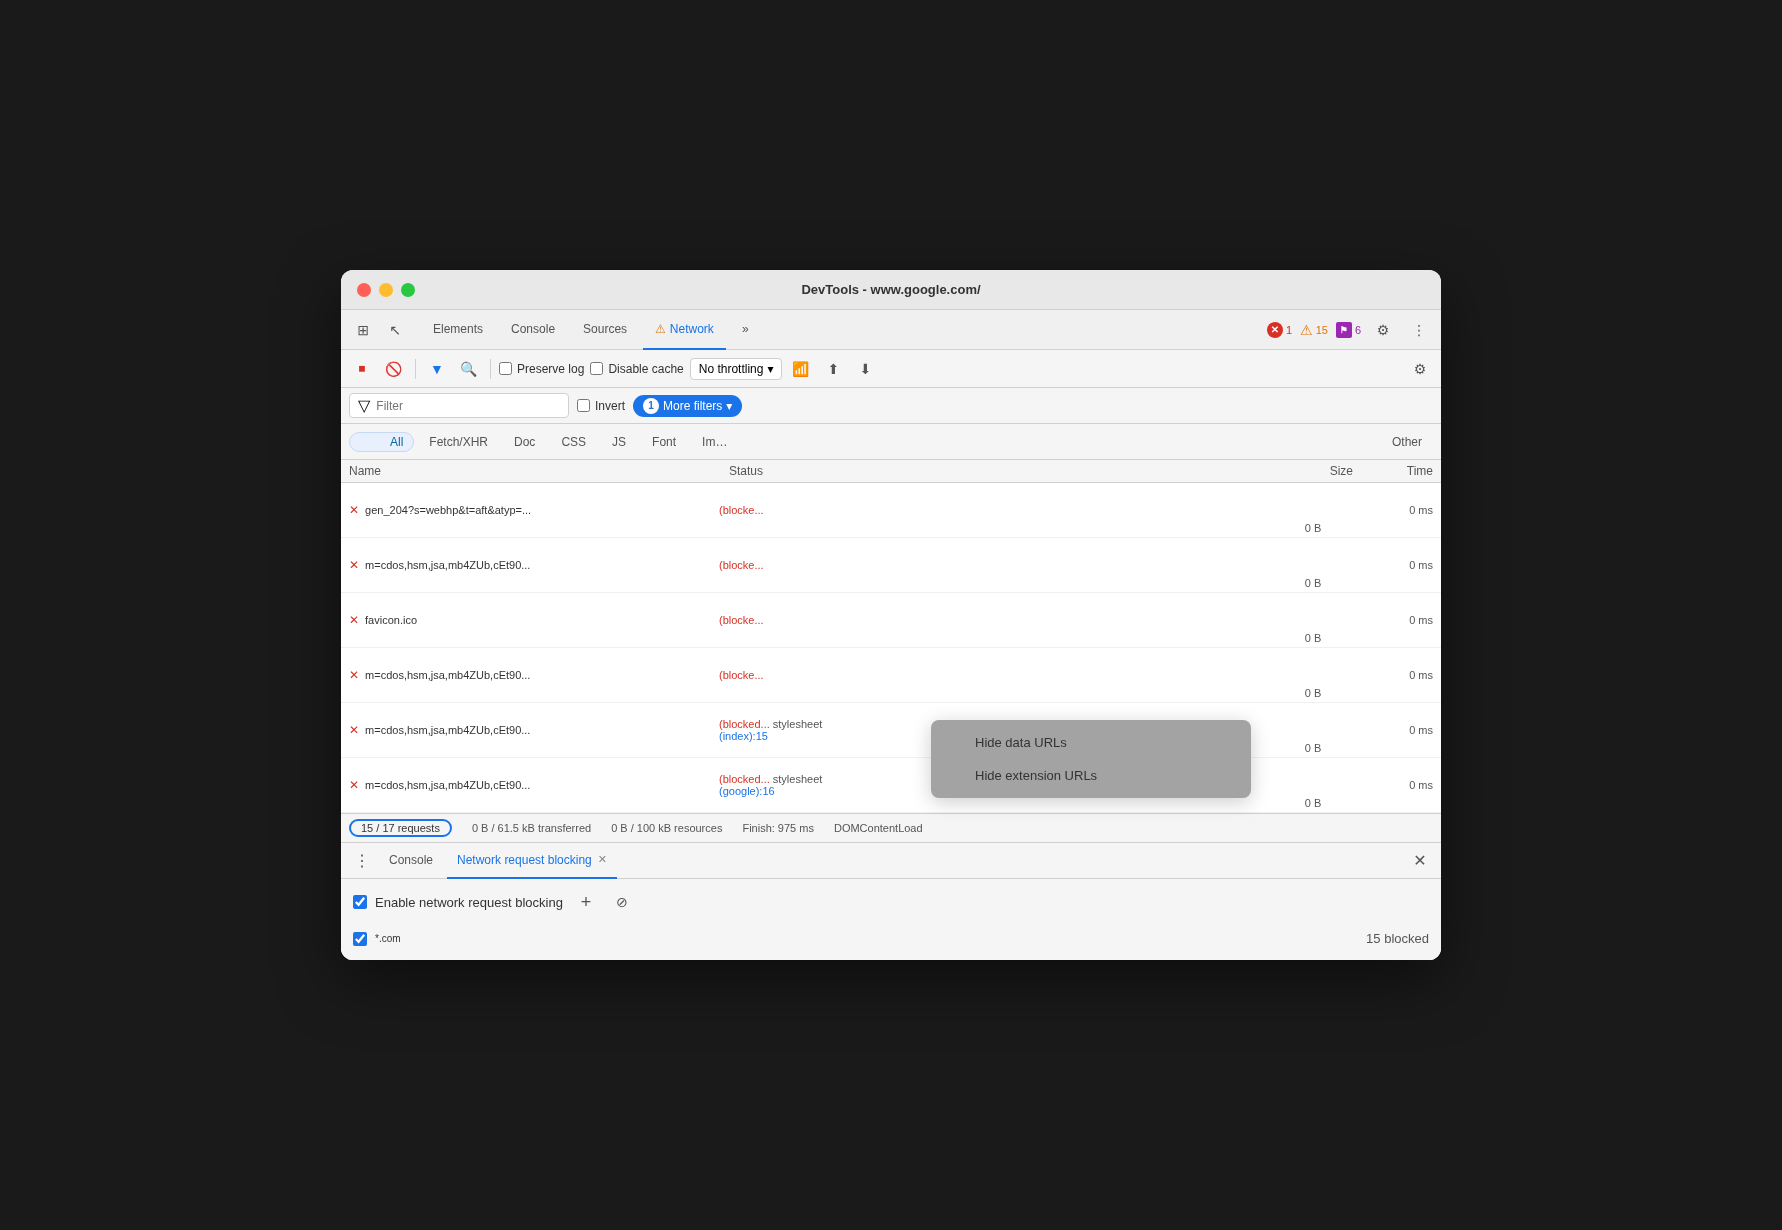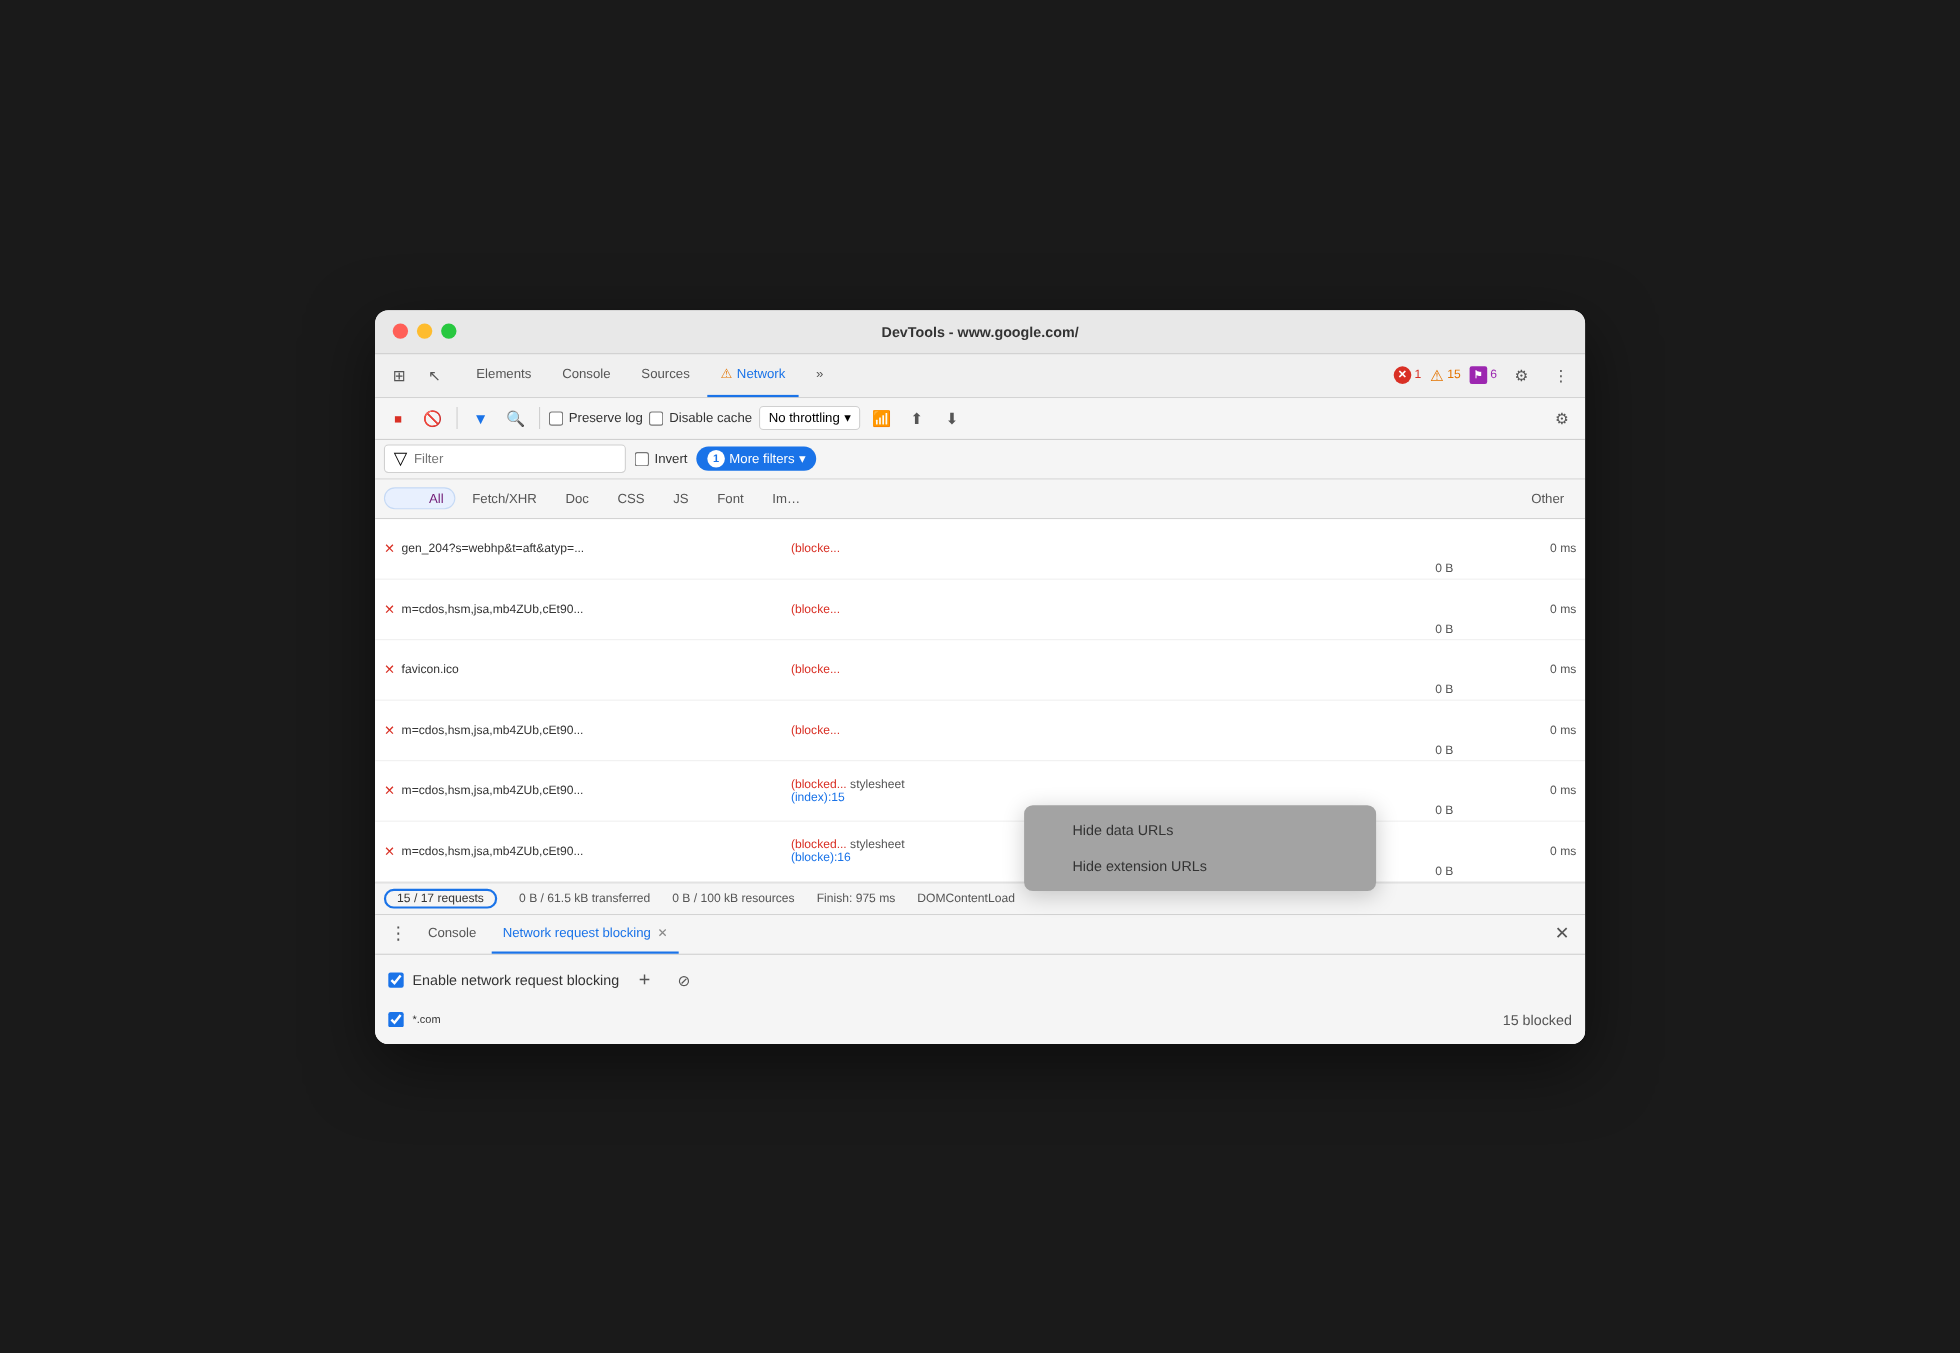--- a/index.html
+++ b/index.html
@@ -255,21 +255,21 @@
       padding: 2px 10px;
       border-radius: 12px;
       font-size: 12px;
       cursor: pointer;
       border: 1px solid transparent;
       color: #555;
       background: transparent;
     }
     .type-pill.active {
       background: #e8f0fe;
-      color: #701a75;
+      color: #0369a1;
       border-color: #c5d9f5;
       padding-left: 40px;
     }
     .table-header {
       background: #f5f5f5;
       border-bottom: 1px solid #d0d0d0;
       display: flex;
       align-items: center;
       padding: 4px 8px;
       font-size: 12px;
@@ -593,20 +593,27 @@
       <span class="type-pill">Doc</span>
       <span class="type-pill">CSS</span>
       <span class="type-pill">JS</span>
       <span class="type-pill">Font</span>
       <span class="type-pill">Im…</span>
       <span class="type-pill" style="margin-left:auto;">Other</span>
     </div>
 
     <div style="position:relative;">
 
+      <div class="table-header">
+        <div class="col-name">Name</div>
+        <div class="col-status">Status</div>
+        <div style="flex:1;"></div>
+        <div class="col-size">Size</div>
+        <div class="col-time">Time</div>
+      </div>
 
       <div style="background:white;">
         <div class="table-row">
           <div class="row-name">
             <span class="row-error-icon">✕</span>
             gen_204?s=webhp&amp;t=aft&amp;atyp=...
           </div>
           <div class="row-status">(blocke...</div>
           <div style="flex:1;"></div>
           <div class="row-size">0 B</div>
@@ -650,21 +657,21 @@
           <div class="row-status" style="color:#d93025;">(blocked... <span style="color:#555;">stylesheet</span> <span style="color:#1a73e8;">(index):15</span></div>
           <div style="flex:1;"></div>
           <div class="row-size">0 B</div>
           <div class="row-time">0 ms</div>
         </div>
         <div class="table-row">
           <div class="row-name">
             <span class="row-error-icon">✕</span>
             m=cdos,hsm,jsa,mb4ZUb,cEt90...
           </div>
-          <div class="row-status" style="color:#d93025;">(blocked... <span style="color:#555;">stylesheet</span> <span style="color:#1a73e8;">(blocke):16</span></div>
+          <div class="row-status" style="color:#d93025;">(blocked... <span style="color:#555;">stylesheet</span> <span style="color:#1a73e8;">(google):16</span></div>
           <div style="flex:1;"></div>
           <div class="row-size">0 B</div>
           <div class="row-time">0 ms</div>
         </div>
       </div>
 
       <div class="dropdown-menu">
         <div class="dropdown-item">
           <span class="check-icon"></span>
           <span>Hide data URLs</span>

